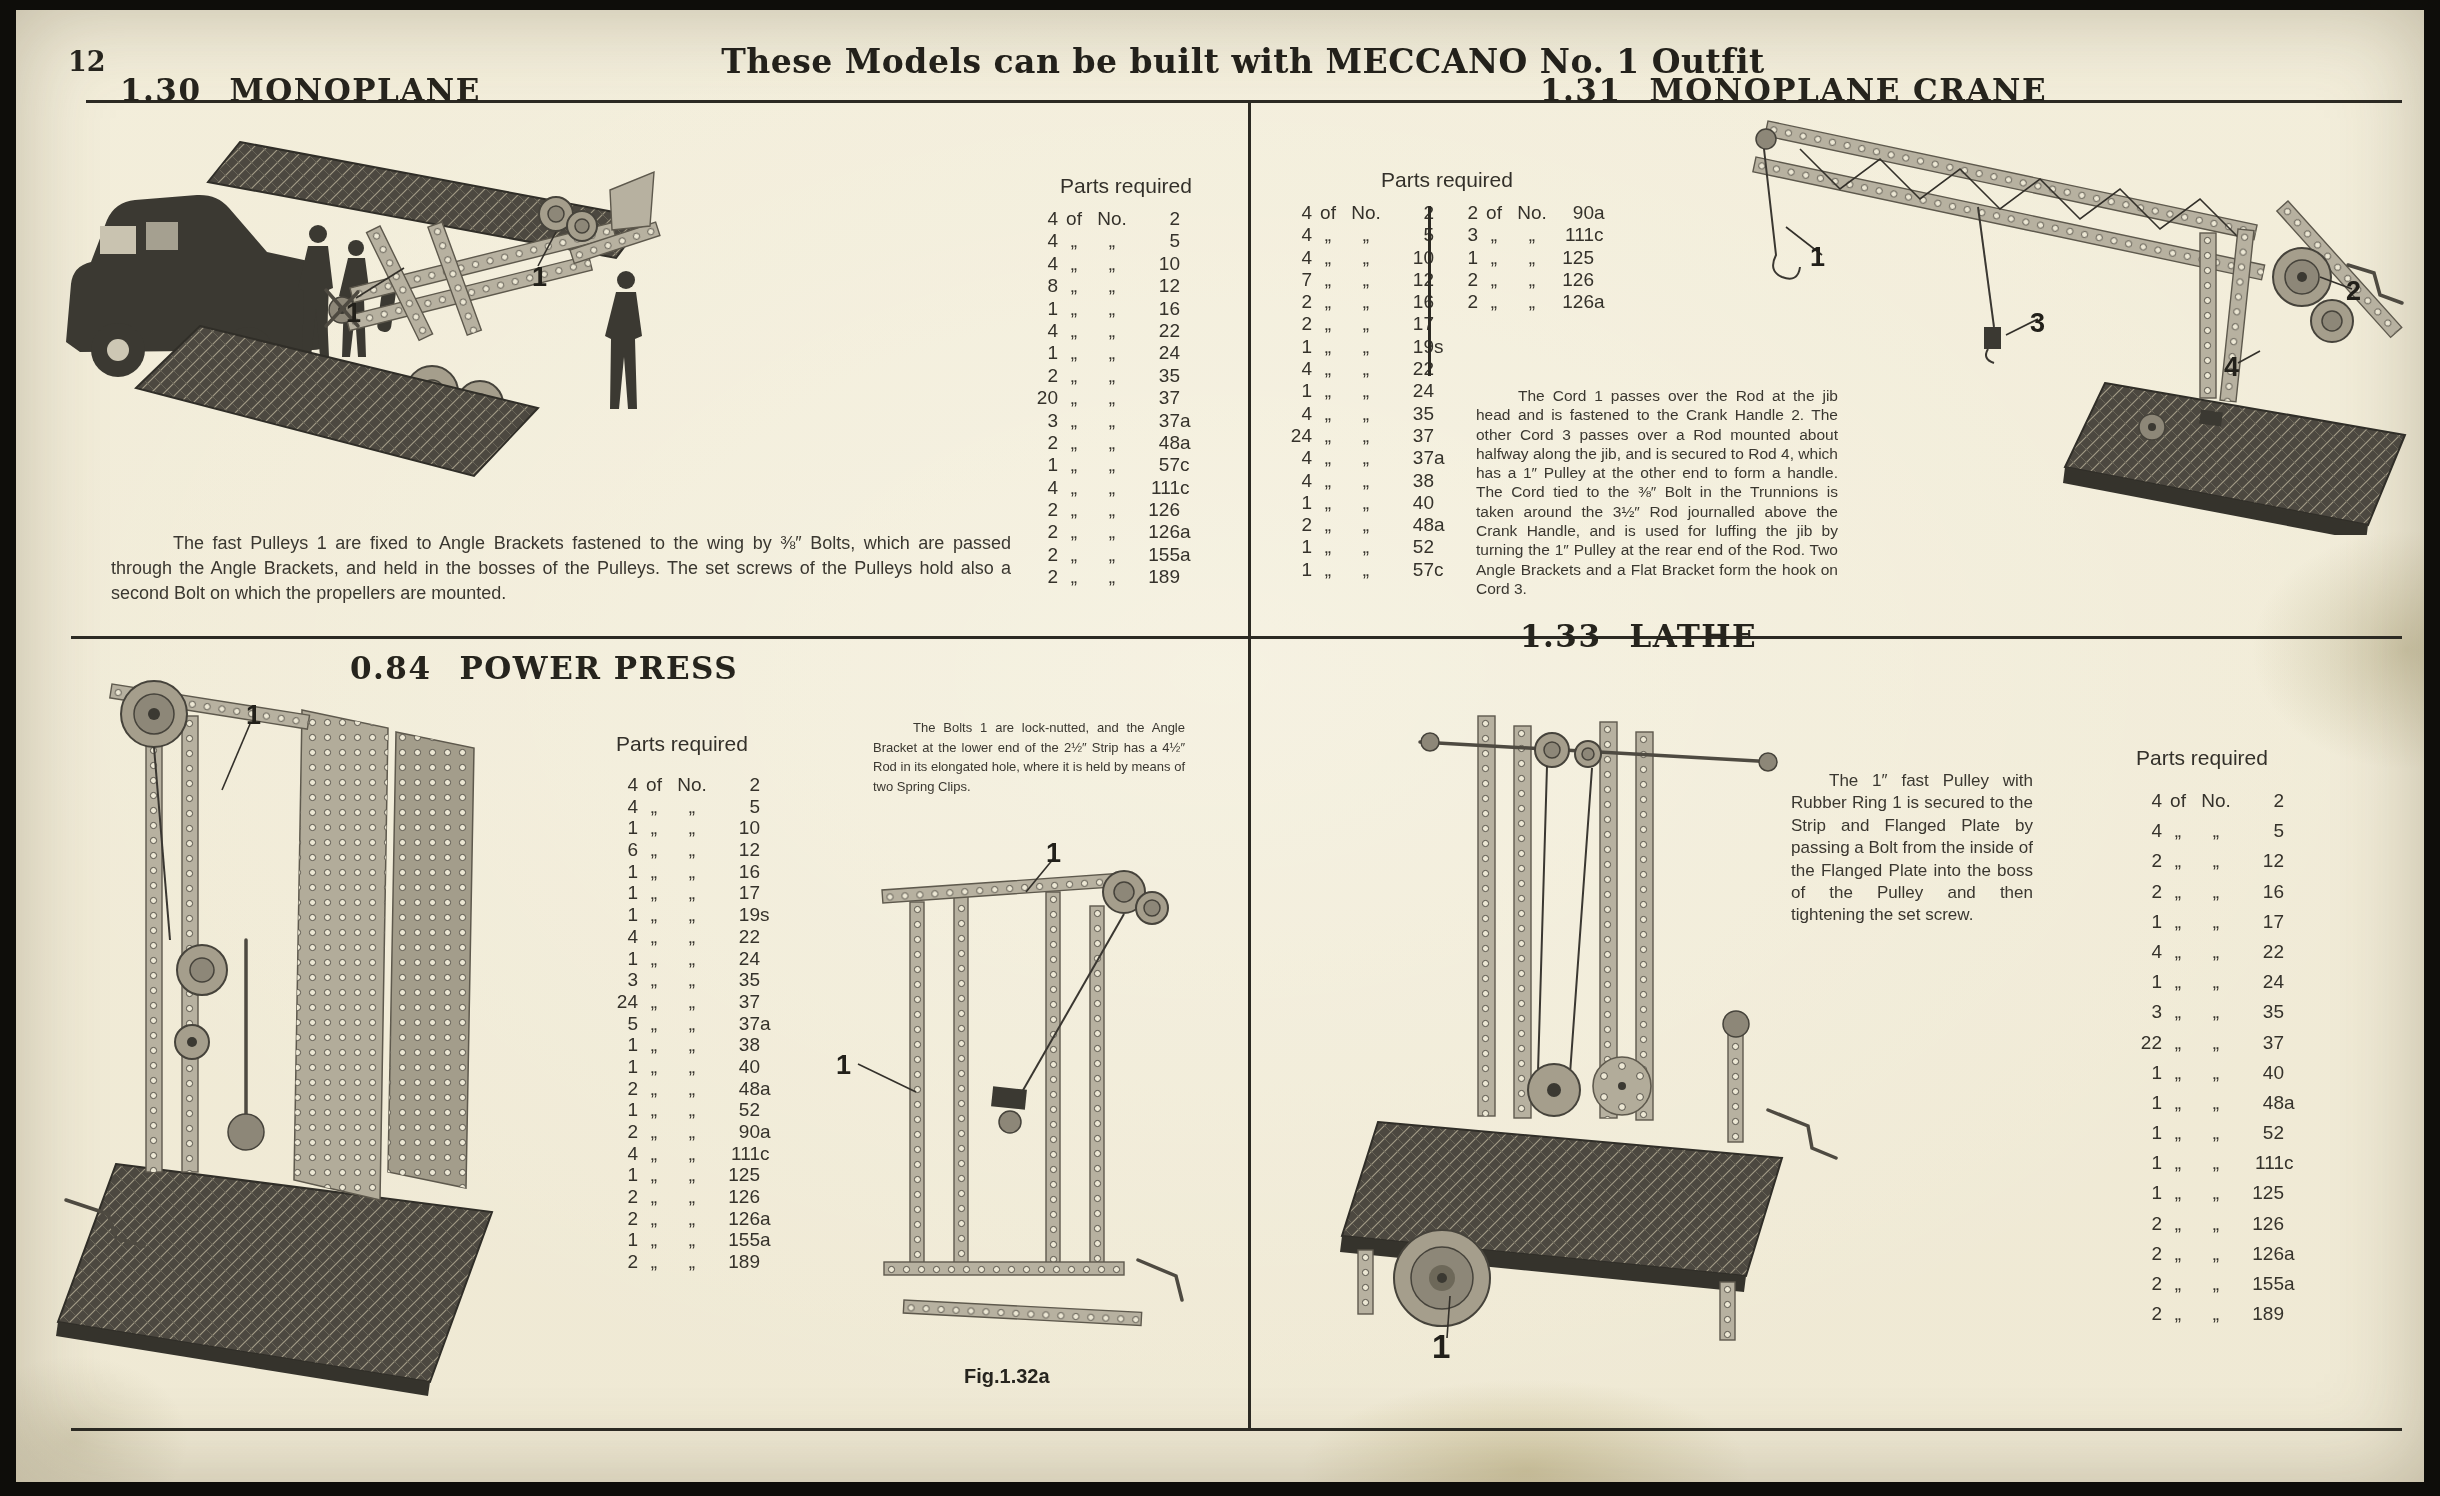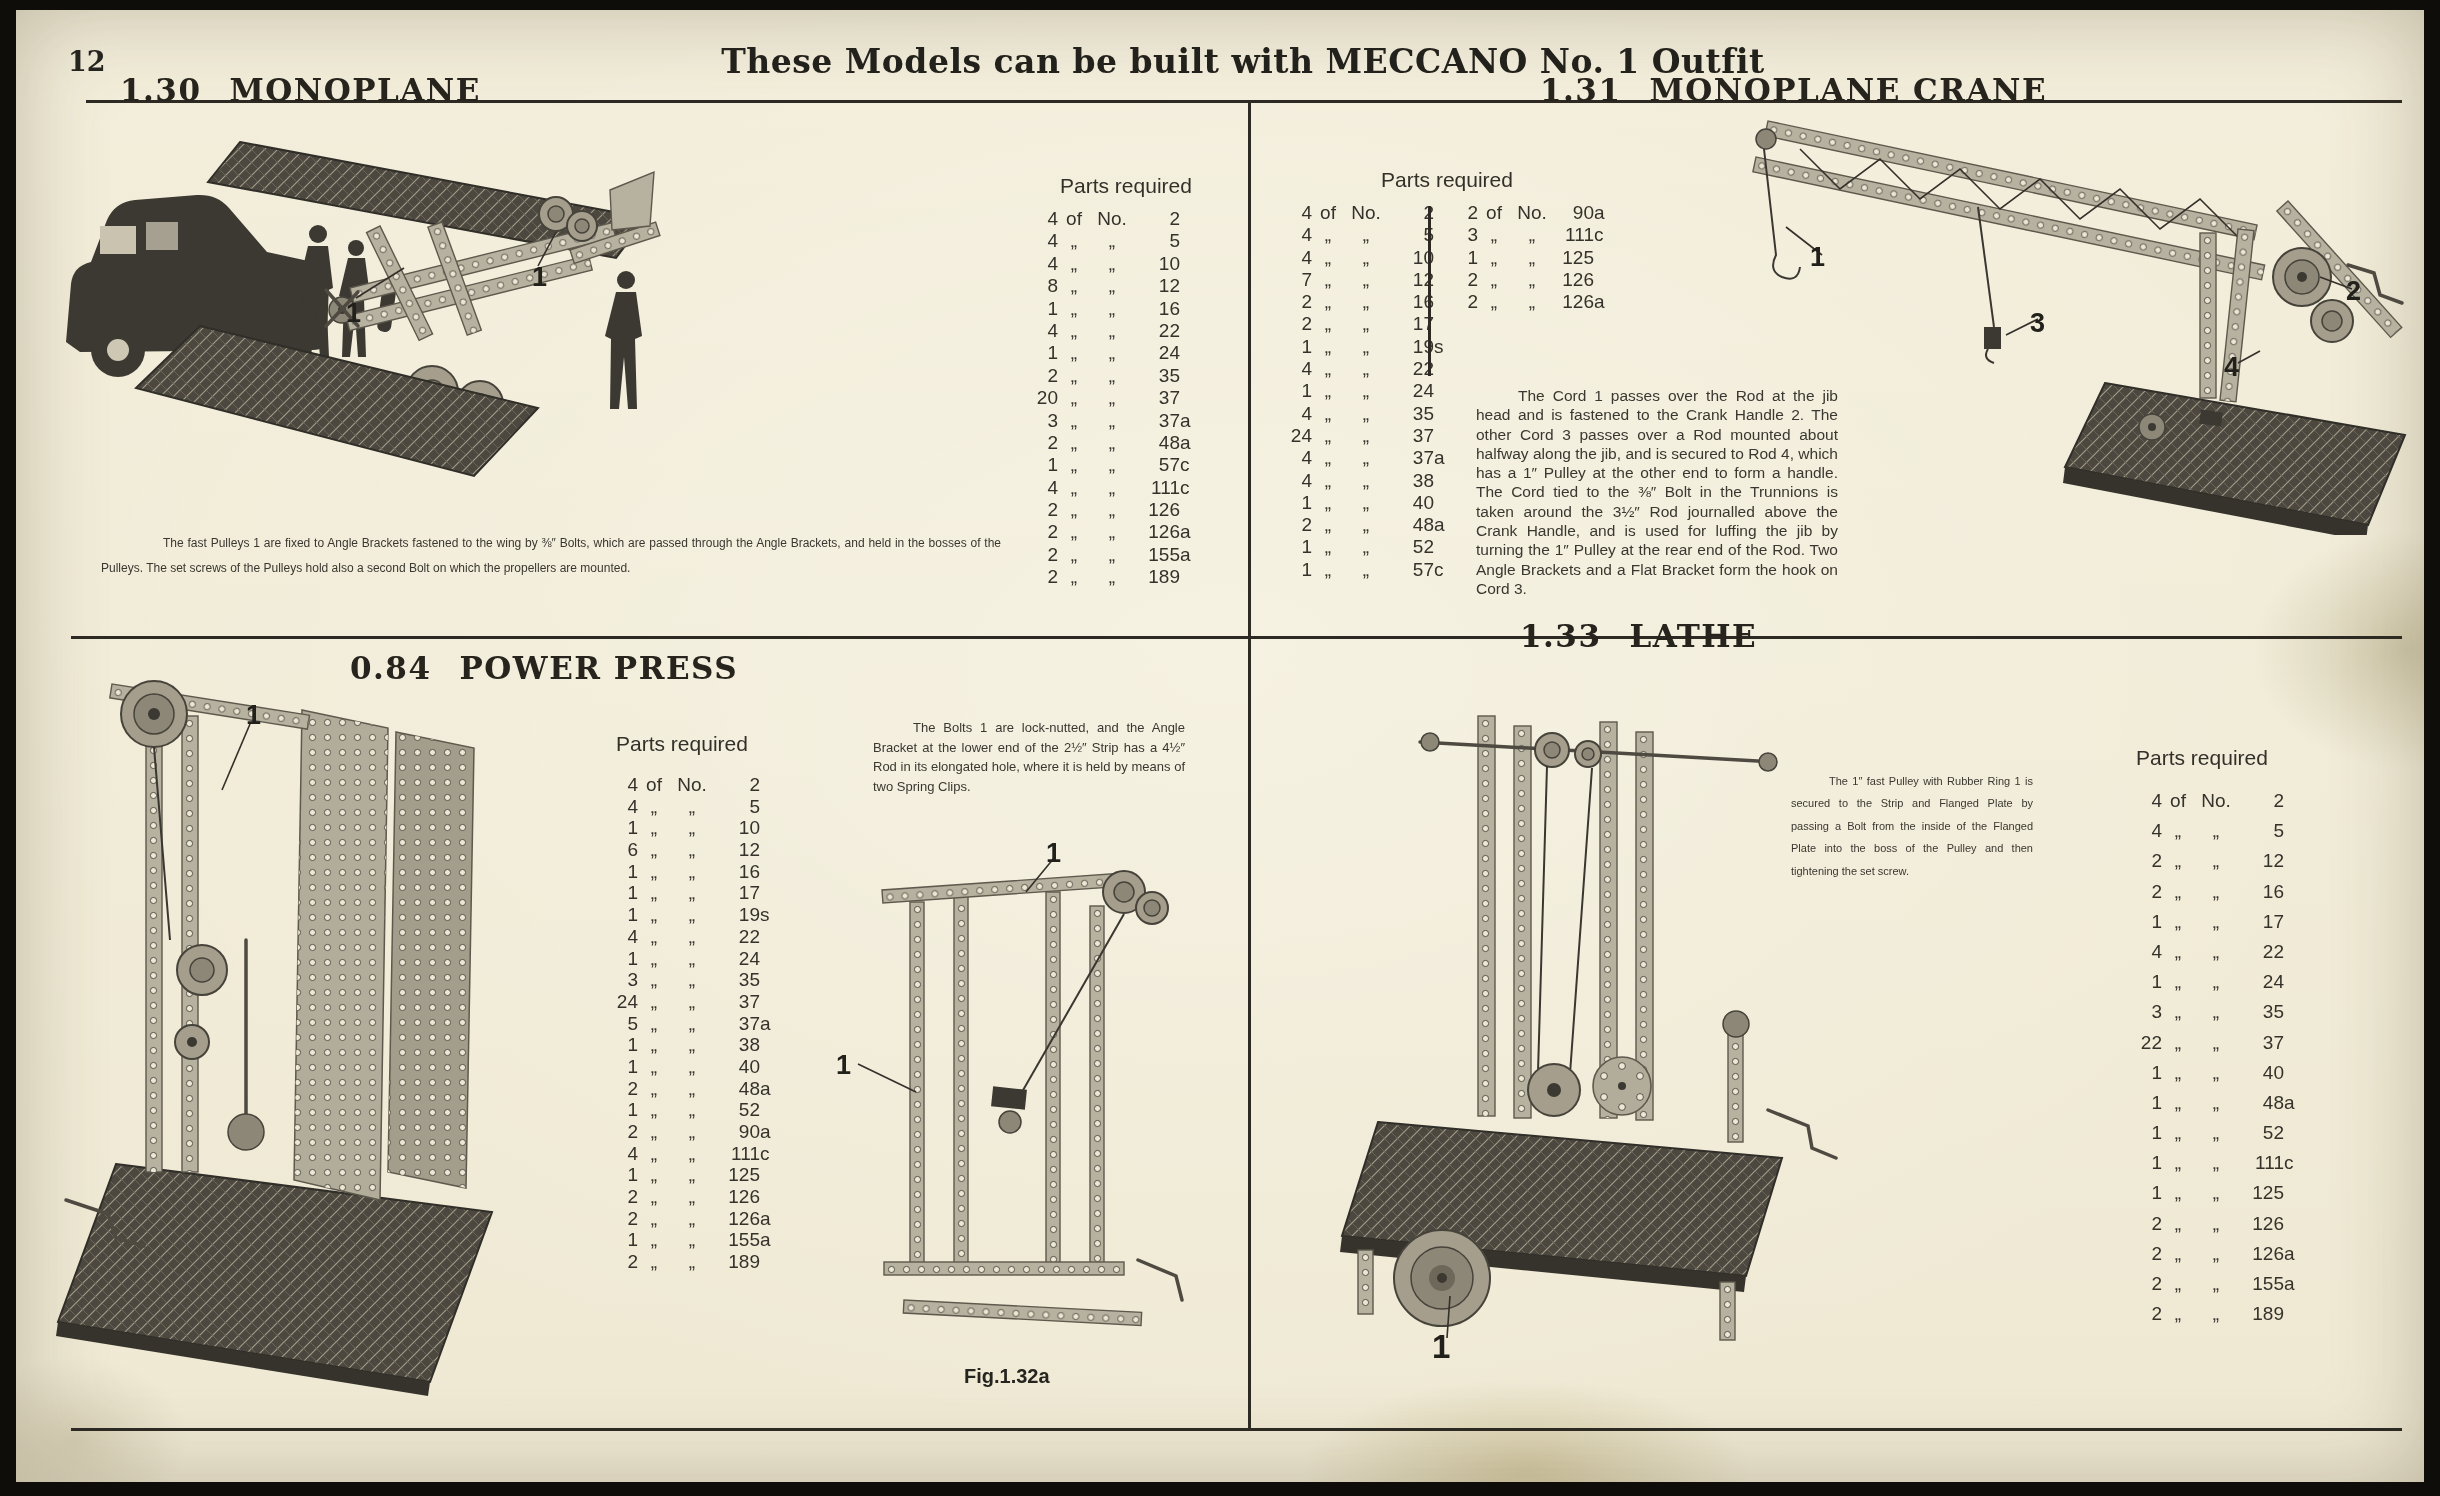--- a/index.html
+++ b/index.html
@@ -26,24 +26,24 @@
   .parts-mono .pr{height:22.4px;}
   .parts-crane .pr{height:22.3px;}
   .parts-press .pr{height:21.7px;}
   .parts-lathe .pr{height:30.2px;}
   .pq{width:34px;text-align:right;}
   .pa{width:32px;text-align:center;}
   .pb{width:44px;text-align:center;}
   .pnd{width:46px;text-align:right;}
   .pns{width:20px;text-align:left;}
   .desc{position:absolute;text-align:justify;color:#3a3730;}
-  .desc-mono{left:85px;top:521px;width:900px;font-size:12px;line-height:25px;text-indent:62px;}
+  .desc-mono{left:95px;top:521px;width:900px;font-size:18px;line-height:25px;text-indent:62px;}
   .desc-crane{left:1460px;top:376px;width:362px;font-size:15.5px;line-height:19.3px;text-indent:42px;}
   .desc-press{left:857px;top:708px;width:312px;font-size:13px;line-height:19.6px;text-indent:40px;}
-  .desc-lathe{left:1775px;top:760px;width:242px;font-size:11px;line-height:22.4px;text-indent:38px;}
+  .desc-lathe{left:1775px;top:760px;width:242px;font-size:17px;line-height:22.4px;text-indent:38px;}
   .callout{position:absolute;font:700 27px "Liberation Sans",sans-serif;color:#22201a;z-index:6;}
   .callout.big{font-size:33px;}
   .figcap{position:absolute;left:948px;top:1355px;font:700 20px "Liberation Sans",sans-serif;color:#26241e;}
   .illo{position:absolute;}
   
   .st{fill:#b7b1a0;stroke:#5e594d;stroke-width:1.4;}
   .ho{fill:url(#ho);stroke:none;}
   .pl{fill:url(#xh);stroke:#302e28;stroke-width:2;}
   .pul{fill:#a59e8c;stroke:#46433b;stroke-width:2;}
   .pu2{fill:#8d8778;stroke:#46433b;stroke-width:1.5;}

